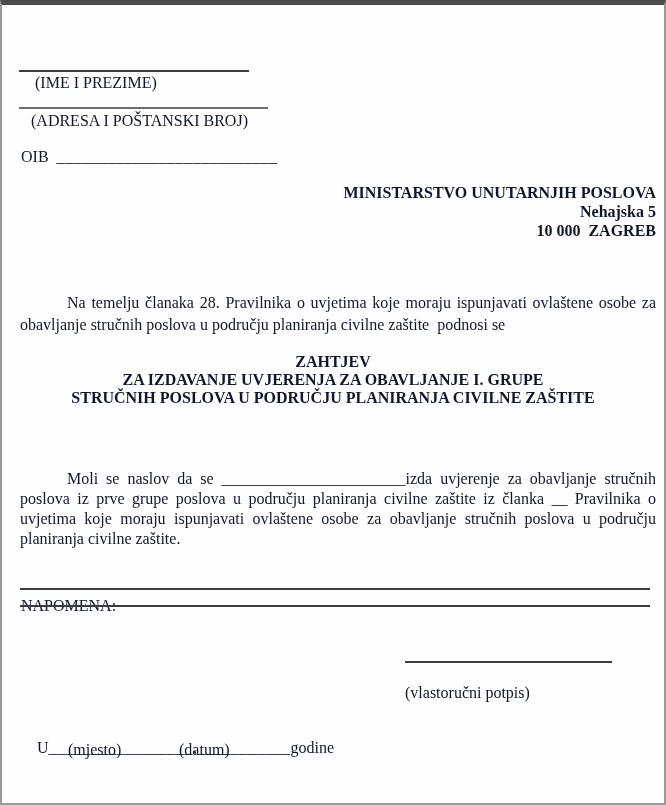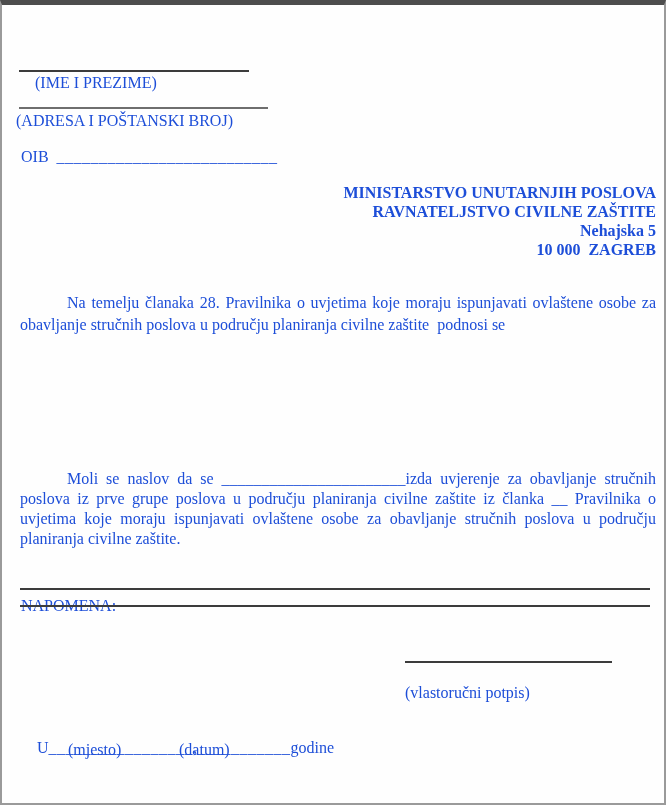--- a/index.html
+++ b/index.html
@@ -8,31 +8,31 @@
     width: 666px;
     height: 805px;
     box-sizing: border-box;
     background: #fefefe;
     border-top: 5px solid #4d4d4d;
     border-left: 2px solid #9a9a9a;
     border-right: 2px solid #9a9a9a;
     border-bottom: 2px solid #9a9a9a;
     font-family: "Liberation Serif", "DejaVu Serif", serif;
     font-size: 16px;
-    color: #1d4ed8;
+    color: #0f172a;
     overflow: hidden;
   }
   .abs { position: absolute; }
   .rule { height: 0; border-top: 2px solid #3c3c3c; }
   .rule-gray { height: 0; border-top: 2px solid #6e6e6e; }
 
   .name-line    { left: 17px; top: 65px;  width: 230px; }
   .name-cap     { left: 33px; top: 69px; }
   .addr-line    { left: 17px; top: 102px; width: 249px; }
-  .addr-cap     { left: 14px; top: 107px; }
+  .addr-cap     { left: 29px; top: 107px; }
   .oib-row      { left: 19px; top: 143px; }
   .oib-blank    { margin-left: 8px; letter-spacing: 0.5px; }
 
   .ministry {
     right: 8px; top: 178px;
     text-align: right;
     font-weight: bold;
     line-height: 19px;
   }
   .ministry div { white-space: pre; text-align: right; }
@@ -74,27 +74,31 @@
 
   <div class="abs rule-gray addr-line"></div>
   <div class="abs addr-cap">(ADRESA I POŠTANSKI BROJ)</div>
 
   <div class="abs oib-row">
     <span>OIB</span><span class="oib-blank">__________________________</span>
   </div>
 
   <div class="abs ministry">
     <div>MINISTARSTVO UNUTARNJIH POSLOVA</div>
-    <div>RAVNATELJSTVO CIVILNE ZAŠTITE</div>
     <div>Nehajska 5</div>
     <div>10 000  ZAGREB</div>
   </div>
 
   <div class="abs para intro">Na temelju članaka 28. Pravilnika o uvjetima koje moraju ispunjavati ovlaštene osobe za obavljanje stručnih poslova u području planiranja civilne zaštite  podnosi se</div>
 
+  <div class="abs doc-title">
+    <div>ZAHTJEV</div>
+    <div>ZA IZDAVANJE UVJERENJA ZA OBAVLJANJE I. GRUPE</div>
+    <div>STRUČNIH POSLOVA U PODRUČJU PLANIRANJA CIVILNE ZAŠTITE</div>
+  </div>
 
   <div class="abs para request">Moli se naslov da se _______________________izda uvjerenje za obavljanje stručnih poslova iz prve grupe poslova u području planiranja civilne zaštite iz članka __ Pravilnika o uvjetima koje moraju ispunjavati ovlaštene osobe za obavljanje stručnih poslova u području planiranja civilne zaštite.</div>
 
   <div class="abs napomena">NAPOMENA:</div>
   <div class="abs rule note-rule-1"></div>
   <div class="abs rule note-rule-2"></div>
 
   <div class="abs rule sig-line"></div>
   <div class="abs sig-cap">(vlastoručni potpis)</div>
 

